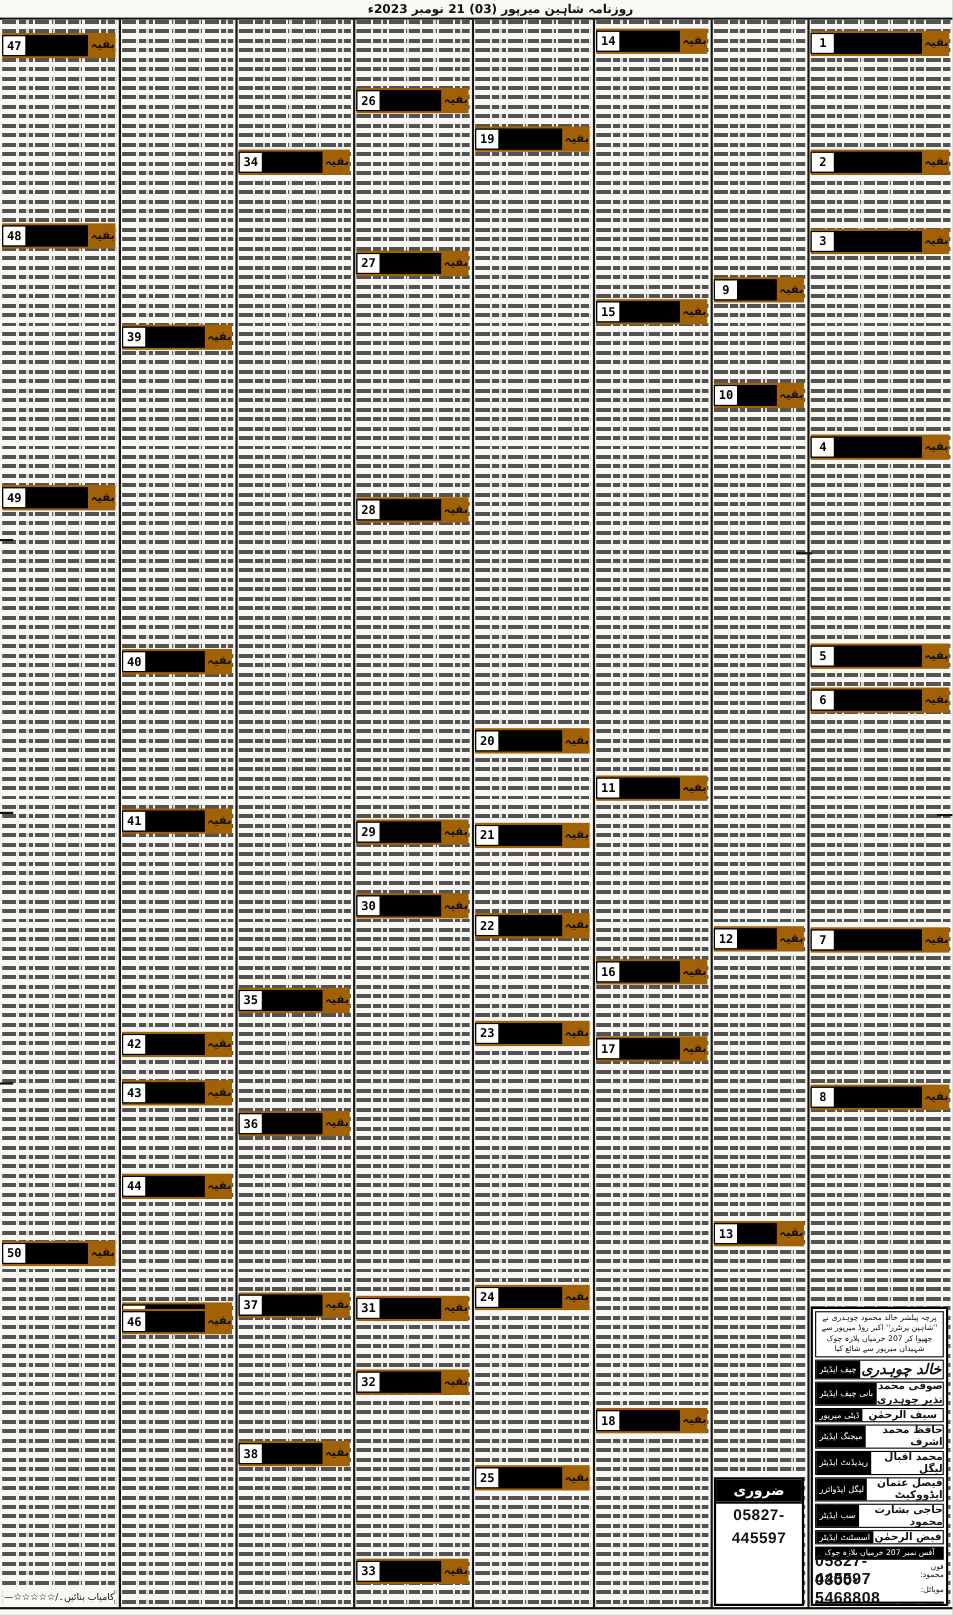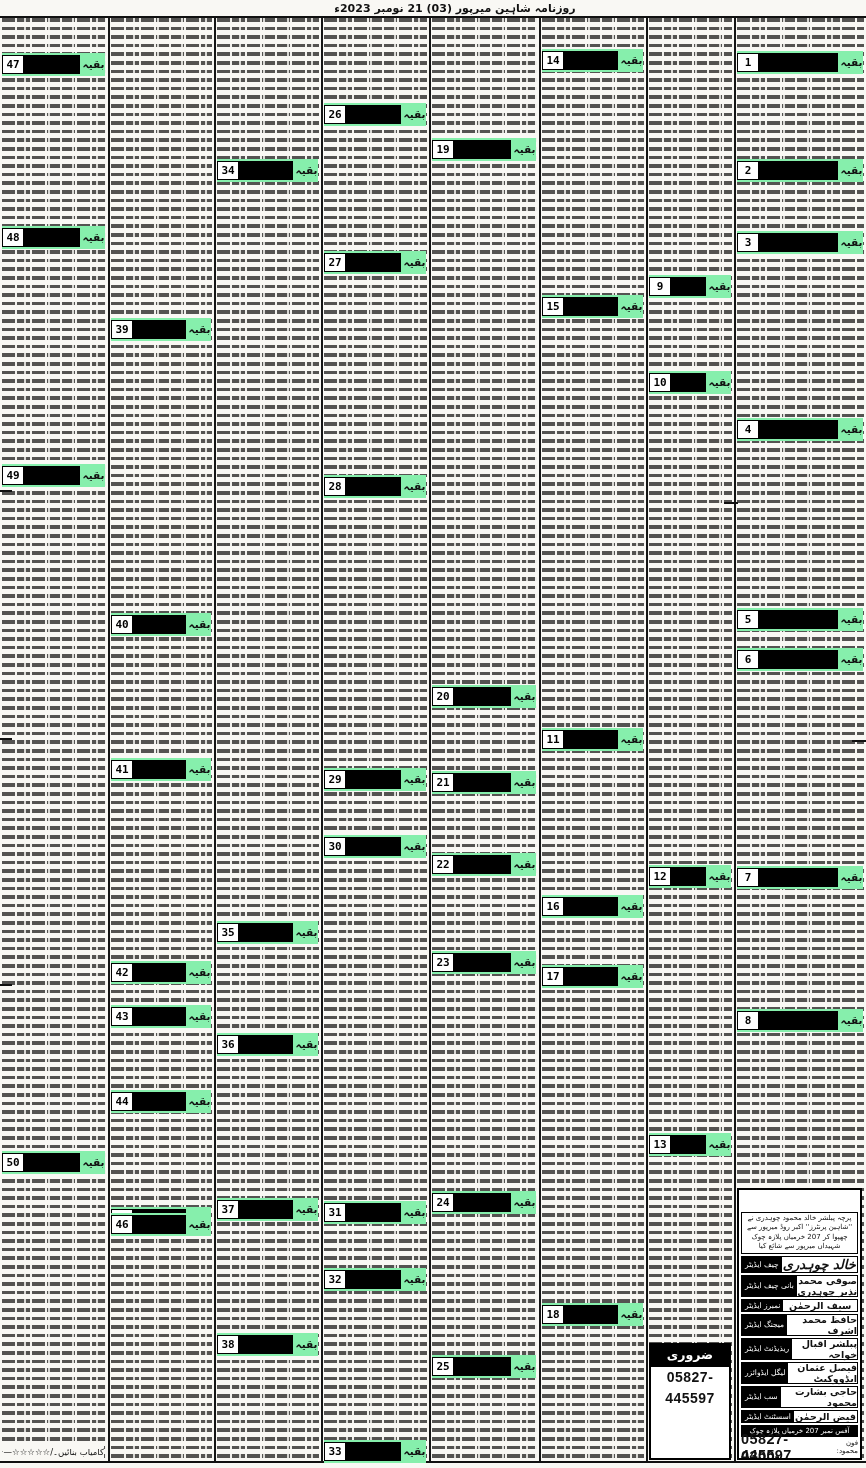--- a/index.html
+++ b/index.html
@@ -21,22 +21,22 @@
   .col{position:absolute;top:0;height:1444px;}
   
   .col::before{content:"";position:absolute;inset:0;
       background-image:
         repeating-linear-gradient(90deg, rgba(250,249,245,0) 0 13px, rgba(250,249,245,.95) 13px 15px),
         repeating-linear-gradient(90deg, rgba(250,249,245,0) 0 22px, rgba(250,249,245,.8) 22px 24px),
         repeating-linear-gradient(180deg, #30302e 0 3.6px, #f9f8f4 3.6px 8.6px);
       opacity:.82;}
 
   
-  .badge{position:absolute;left:0;right:1px;height:23px;background:#86efac;
-         display:flex;align-items:center;gap:2px;padding:2px 0;box-sizing:border-box;z-index:3;margin-top:23px;}
+  .badge{position:absolute;left:0;right:1px;height:23px;background:#a16207;
+         display:flex;align-items:center;gap:2px;padding:2px 0;box-sizing:border-box;z-index:3;}
   .bbar{flex:1;display:flex;align-items:stretch;background:#000;border:1.5px solid #000;height:17px;}
   .bnum{width:20px;background:#fff;color:#000;font-family:"DejaVu Sans Mono",monospace;
         font-size:11px;font-weight:bold;display:flex;align-items:center;justify-content:center;}
   .blabel{width:23px;text-align:center;font-size:10.5px;font-weight:bold;line-height:19px;}
 
   .endline{position:absolute;left:0;right:2px;height:14px;background:#f9f8f4;z-index:3;
            font-size:8.5px;text-align:left;line-height:14px;white-space:nowrap;overflow:hidden;}
 
   
   .announce{position:absolute;left:0;right:1px;top:1325px;height:117px;background:#fff;
@@ -45,21 +45,21 @@
                     font-size:12.5px;line-height:20px;height:20px;}
   .announce .abody{flex:1;font-size:7.6px;line-height:1.45;padding:2px 3px;text-align:center;}
   .announce .aphone{border-top:2px solid #000;text-align:center;font-weight:bold;
                     font-size:14px;line-height:21px;height:21px;letter-spacing:.5px;}
 
   
   .imprint{position:absolute;left:0;right:2px;top:1170px;height:272px;background:#fff;
            border:2.5px solid #000;box-sizing:border-box;z-index:4;display:flex;
            flex-direction:column;overflow:hidden;padding:2px;}
   .pubnote{font-size:7px;line-height:1.35;text-align:center;border:1px solid #000;
-           padding:1px 2px;margin-bottom:2px;margin-top:20px;}
+           padding:1px 2px;margin-bottom:2px;}
   .staffrow{display:flex;align-items:stretch;border:1px solid #000;margin-bottom:2px;height:20px;}
   .staffrow.chief{height:24px;}
   .role{background:#000;color:#fff;font-size:7.5px;display:flex;align-items:center;
         padding:0 3px;white-space:nowrap;}
   .sname{flex:1;display:flex;align-items:center;justify-content:center;
          font-size:9.5px;font-weight:bold;}
   .chief .sname{font-size:13px;font-style:italic;}
   .addrstrip{background:#000;color:#fff;font-size:7px;text-align:center;line-height:12px;
              height:12px;margin-bottom:2px;}
   .phonerow{display:flex;align-items:center;justify-content:space-between;height:17px;}
@@ -425,30 +425,30 @@
 
         <div class="staffrow chief">
           <span class="role ur">چیف ایڈیٹر</span>
           <span class="sname ur">خالد چوہدری</span>
         </div>
         <div class="staffrow">
           <span class="role ur">بانی چیف ایڈیٹر</span>
           <span class="sname ur">صوفی محمد نذیر چوہدری</span>
         </div>
         <div class="staffrow">
-          <span class="role ur">نمبرز ایڈیٹر</span>
+          <span class="role ur">ڈپٹی میرپور</span>
           <span class="sname ur">سیف الرحمٰن</span>
         </div>
         <div class="staffrow">
           <span class="role ur">میجنگ ایڈیٹر</span>
           <span class="sname ur">حافظ محمد اشرف</span>
         </div>
         <div class="staffrow">
           <span class="role ur">ریذیڈنٹ ایڈیٹر</span>
-          <span class="sname ur">پبلشر اقبال خواجہ</span>
+          <span class="sname ur">محمد اقبال لیگل</span>
         </div>
         <div class="staffrow">
           <span class="role ur">لیگل ایڈوائزر</span>
           <span class="sname ur">فیصل عثمان ایڈووکیٹ</span>
         </div>
         <div class="staffrow">
           <span class="role ur">سب ایڈیٹر</span>
           <span class="sname ur">حاجی بشارت محمود</span>
         </div>
         <div class="staffrow">

